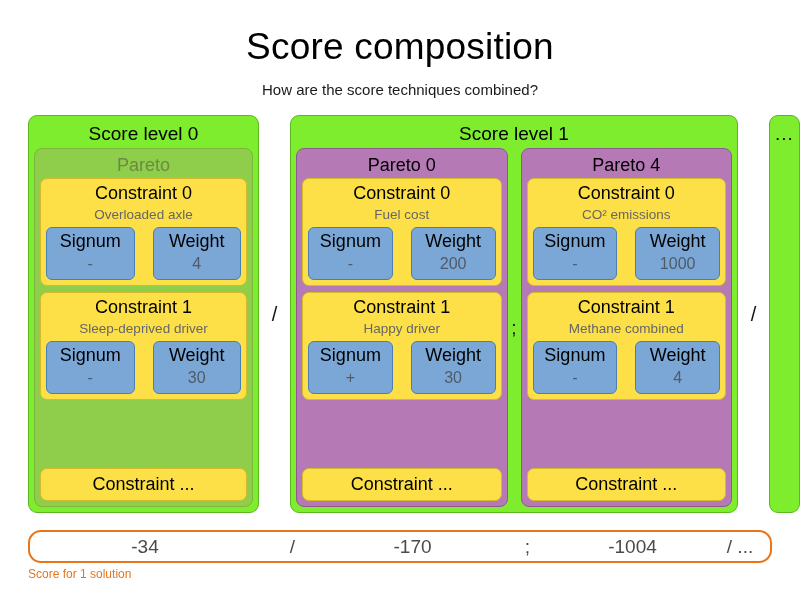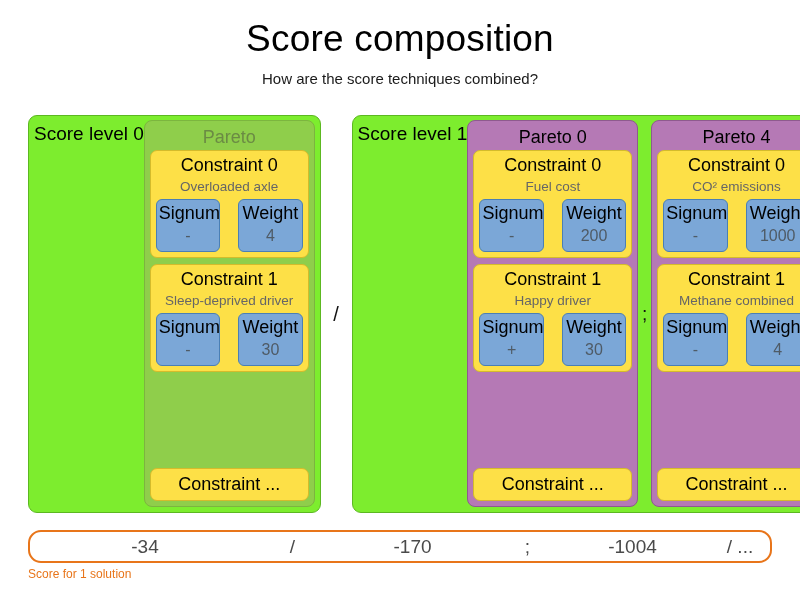--- a/index.html
+++ b/index.html
@@ -17,21 +17,21 @@
 
   
   #header {
     text-align: center;
     padding-top: 14px;
   }
   #page-title {
     font-size: 37px;
     font-weight: normal;
     color: #000000;
-    margin: 4px;
+    margin: 12px;
     line-height: 1.15;
     letter-spacing: .2px;
   }
   #page-subtitle {
     font-size: 15px;
     color: #1a1a1a;
     margin: 9px 0 0 0;
     font-weight: normal;
   }
 
@@ -60,20 +60,21 @@
   .edge-pad { width: 28px; flex: 0 0 28px; }
   .edge-pad-right { width: 12px; flex: 0 0 12px; }
 
   
   .score-level {
     background: #7ded2e;
     border: 1px solid #5cb821;
     border-radius: 9px;
     padding: 4px 5px 5px 5px;
     display: flex;
+    flex-direction: column;
     box-sizing: border-box;
   }
   .score-level.lvl0 { flex: 0 0 231px; }
   .score-level.lvl1 { flex: 0 0 448px; }
   .score-level.more {
     flex: 0 0 26px;
     align-items: center;
   }
   .score-level-title {
     text-align: center;

